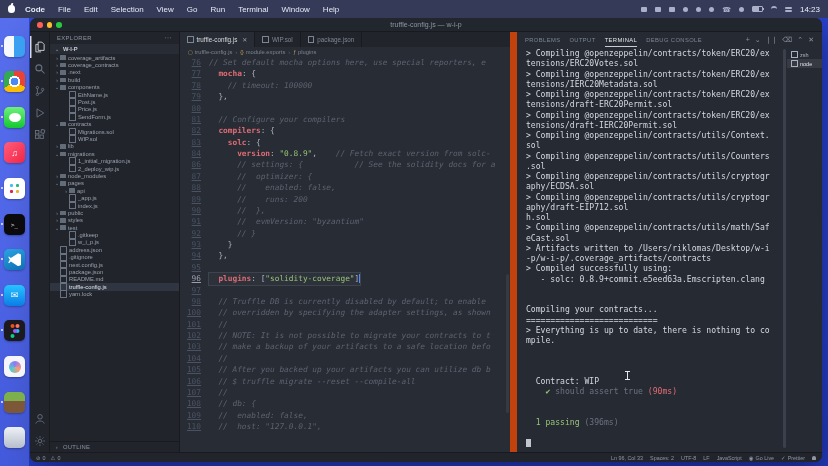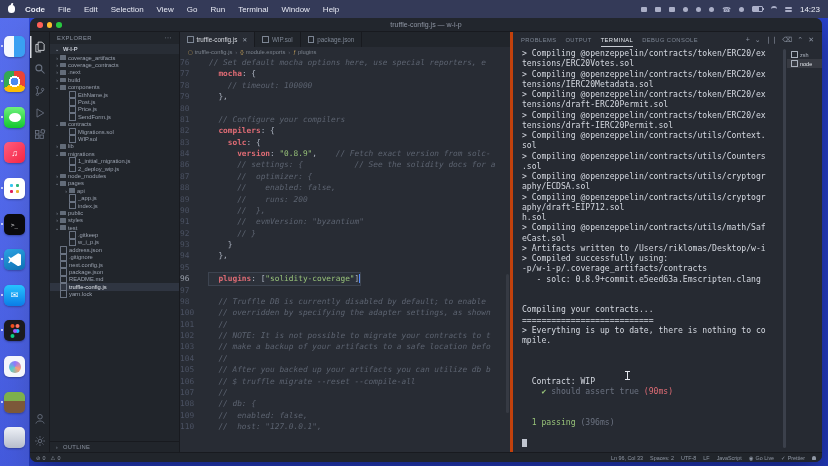--- a/index.html
+++ b/index.html
@@ -92,33 +92,33 @@
   .tabsbar{height:15px;background:#21252b;display:flex;flex:none;align-items:stretch;}
   .tab{display:flex;align-items:center;gap:3px;padding:0 7px;font-size:6.3px;color:#7d8694;border-right:1px solid #181a1f;}
   .tab .tico{width:4.5px;height:5.5px;border:.7px solid #7d8694;border-radius:.5px;}
   .tab.active{background:#282c34;color:#d7dae0;}
   .tab .x{font-size:6px;margin-left:2px;color:#9aa2af;}
   .breadcrumb{height:10px;display:flex;align-items:center;gap:3px;padding:0 8px;font-size:5.8px;color:#7d8590;flex:none;}
   .bc-sep{font-size:6px;color:#5c6370;}
   .bc-ico{font-size:5px;color:#c7a35b;}
   .code{flex:1;overflow:hidden;font-family:"DejaVu Sans Mono","Liberation Mono",monospace;font-size:7.8px;line-height:11.38px;position:relative;}
   .cl{display:flex;white-space:pre;height:11.38px;}
-  .ln{width:21px;text-align:left;color:#4b5263;flex:none;padding-right:8px;}
+  .ln{width:21px;text-align:right;color:#4b5263;flex:none;padding-right:8px;text-decoration:underline;}
   .cl.cur .ln{color:#9aa0ab;}
   .ct{color:#abb2bf;}
   .tok-cm{color:#5c6370;font-style:italic;}
   .tok-prop{color:#e06c75;font-weight:bold;}
   .tok-str{color:#98c379;}
   .tok-fg{color:#abb2bf;}
   .linebox{outline:1px solid #3d4450;background:#2c313a;display:inline-block;}
   .caret{display:inline-block;width:1px;height:8.5px;background:#528bff;vertical-align:-1.5px;}
   .ed-scroll{position:absolute;right:1px;top:55%;width:3px;height:35%;background:#4a505b66;border-radius:2px;}
 
   
-  .pcol{flex:1;display:flex;flex-direction:column;background:#262a32;border-left:3px solid #c2410c;min-width:0;}
+  .pcol{flex:1;display:flex;flex-direction:column;background:#262a32;border-left:7px solid #c2410c;min-width:0;}
   .phead{height:15px;display:flex;align-items:center;flex:none;padding:0 8px;gap:9px;}
   .ptab{font-size:5.8px;letter-spacing:.4px;color:#7d8694;height:100%;display:flex;align-items:center;}
   .ptab.active{color:#e2e6ec;box-shadow:inset 0 -1px 0 #c8ccd4;}
   .pacts{margin-left:auto;display:flex;gap:5px;color:#8b93a1;font-size:7px;align-items:center;}
   .pacts span{cursor:default;}
   .pbody{flex:1;display:flex;min-height:0;}
   .tout{flex:1;overflow:hidden;font-family:"DejaVu Sans Mono","DejaVu Sans",monospace;font-size:8.1px;line-height:10.25px;padding:1px 2px 0 9px;}
   .trowt{white-space:pre;height:10.25px;color:#d4d8e0;}
   .tg{color:#98c379;} .tr{color:#e06c75;} .td{color:#6b7280;}
   .tcursor{display:inline-block;width:4.5px;height:8.5px;background:#c0c5cf;vertical-align:-1.5px;}
@@ -559,22 +559,22 @@
             <div class="trowt"><span>&gt; Compiling @openzeppelin/contracts/utils/Counters</span></div>
             <div class="trowt"><span>.sol</span></div>
             <div class="trowt"><span>&gt; Compiling @openzeppelin/contracts/utils/cryptogr</span></div>
             <div class="trowt"><span>aphy/ECDSA.sol</span></div>
             <div class="trowt"><span>&gt; Compiling @openzeppelin/contracts/utils/cryptogr</span></div>
             <div class="trowt"><span>aphy/draft-EIP712.sol</span></div>
             <div class="trowt"><span>h.sol</span></div>
             <div class="trowt"><span>&gt; Compiling @openzeppelin/contracts/utils/math/Saf</span></div>
             <div class="trowt"><span>eCast.sol</span></div>
             <div class="trowt"><span>&gt; Artifacts written to /Users/riklomas/Desktop/w-i</span></div>
+            <div class="trowt"><span>-p/w-i-p/.coverage_artifacts/contracts</span></div>
             <div class="trowt"><span>&gt; Compiled successfully using:</span></div>
-            <div class="trowt"><span>-p/w-i-p/.coverage_artifacts/contracts</span></div>
             <div class="trowt"><span>   - solc: 0.8.9+commit.e5eed63a.Emscripten.clang</span></div>
             <div class="trowt"></div>
             <div class="trowt"></div>
             <div class="trowt"><span>Compiling your contracts...</span></div>
             <div class="trowt"><span>===========================</span></div>
             <div class="trowt"><span>&gt; Everything is up to date, there is nothing to co</span></div>
             <div class="trowt"><span>mpile.</span></div>
             <div class="trowt"></div>
             <div class="trowt"></div>
             <div class="trowt"></div>

